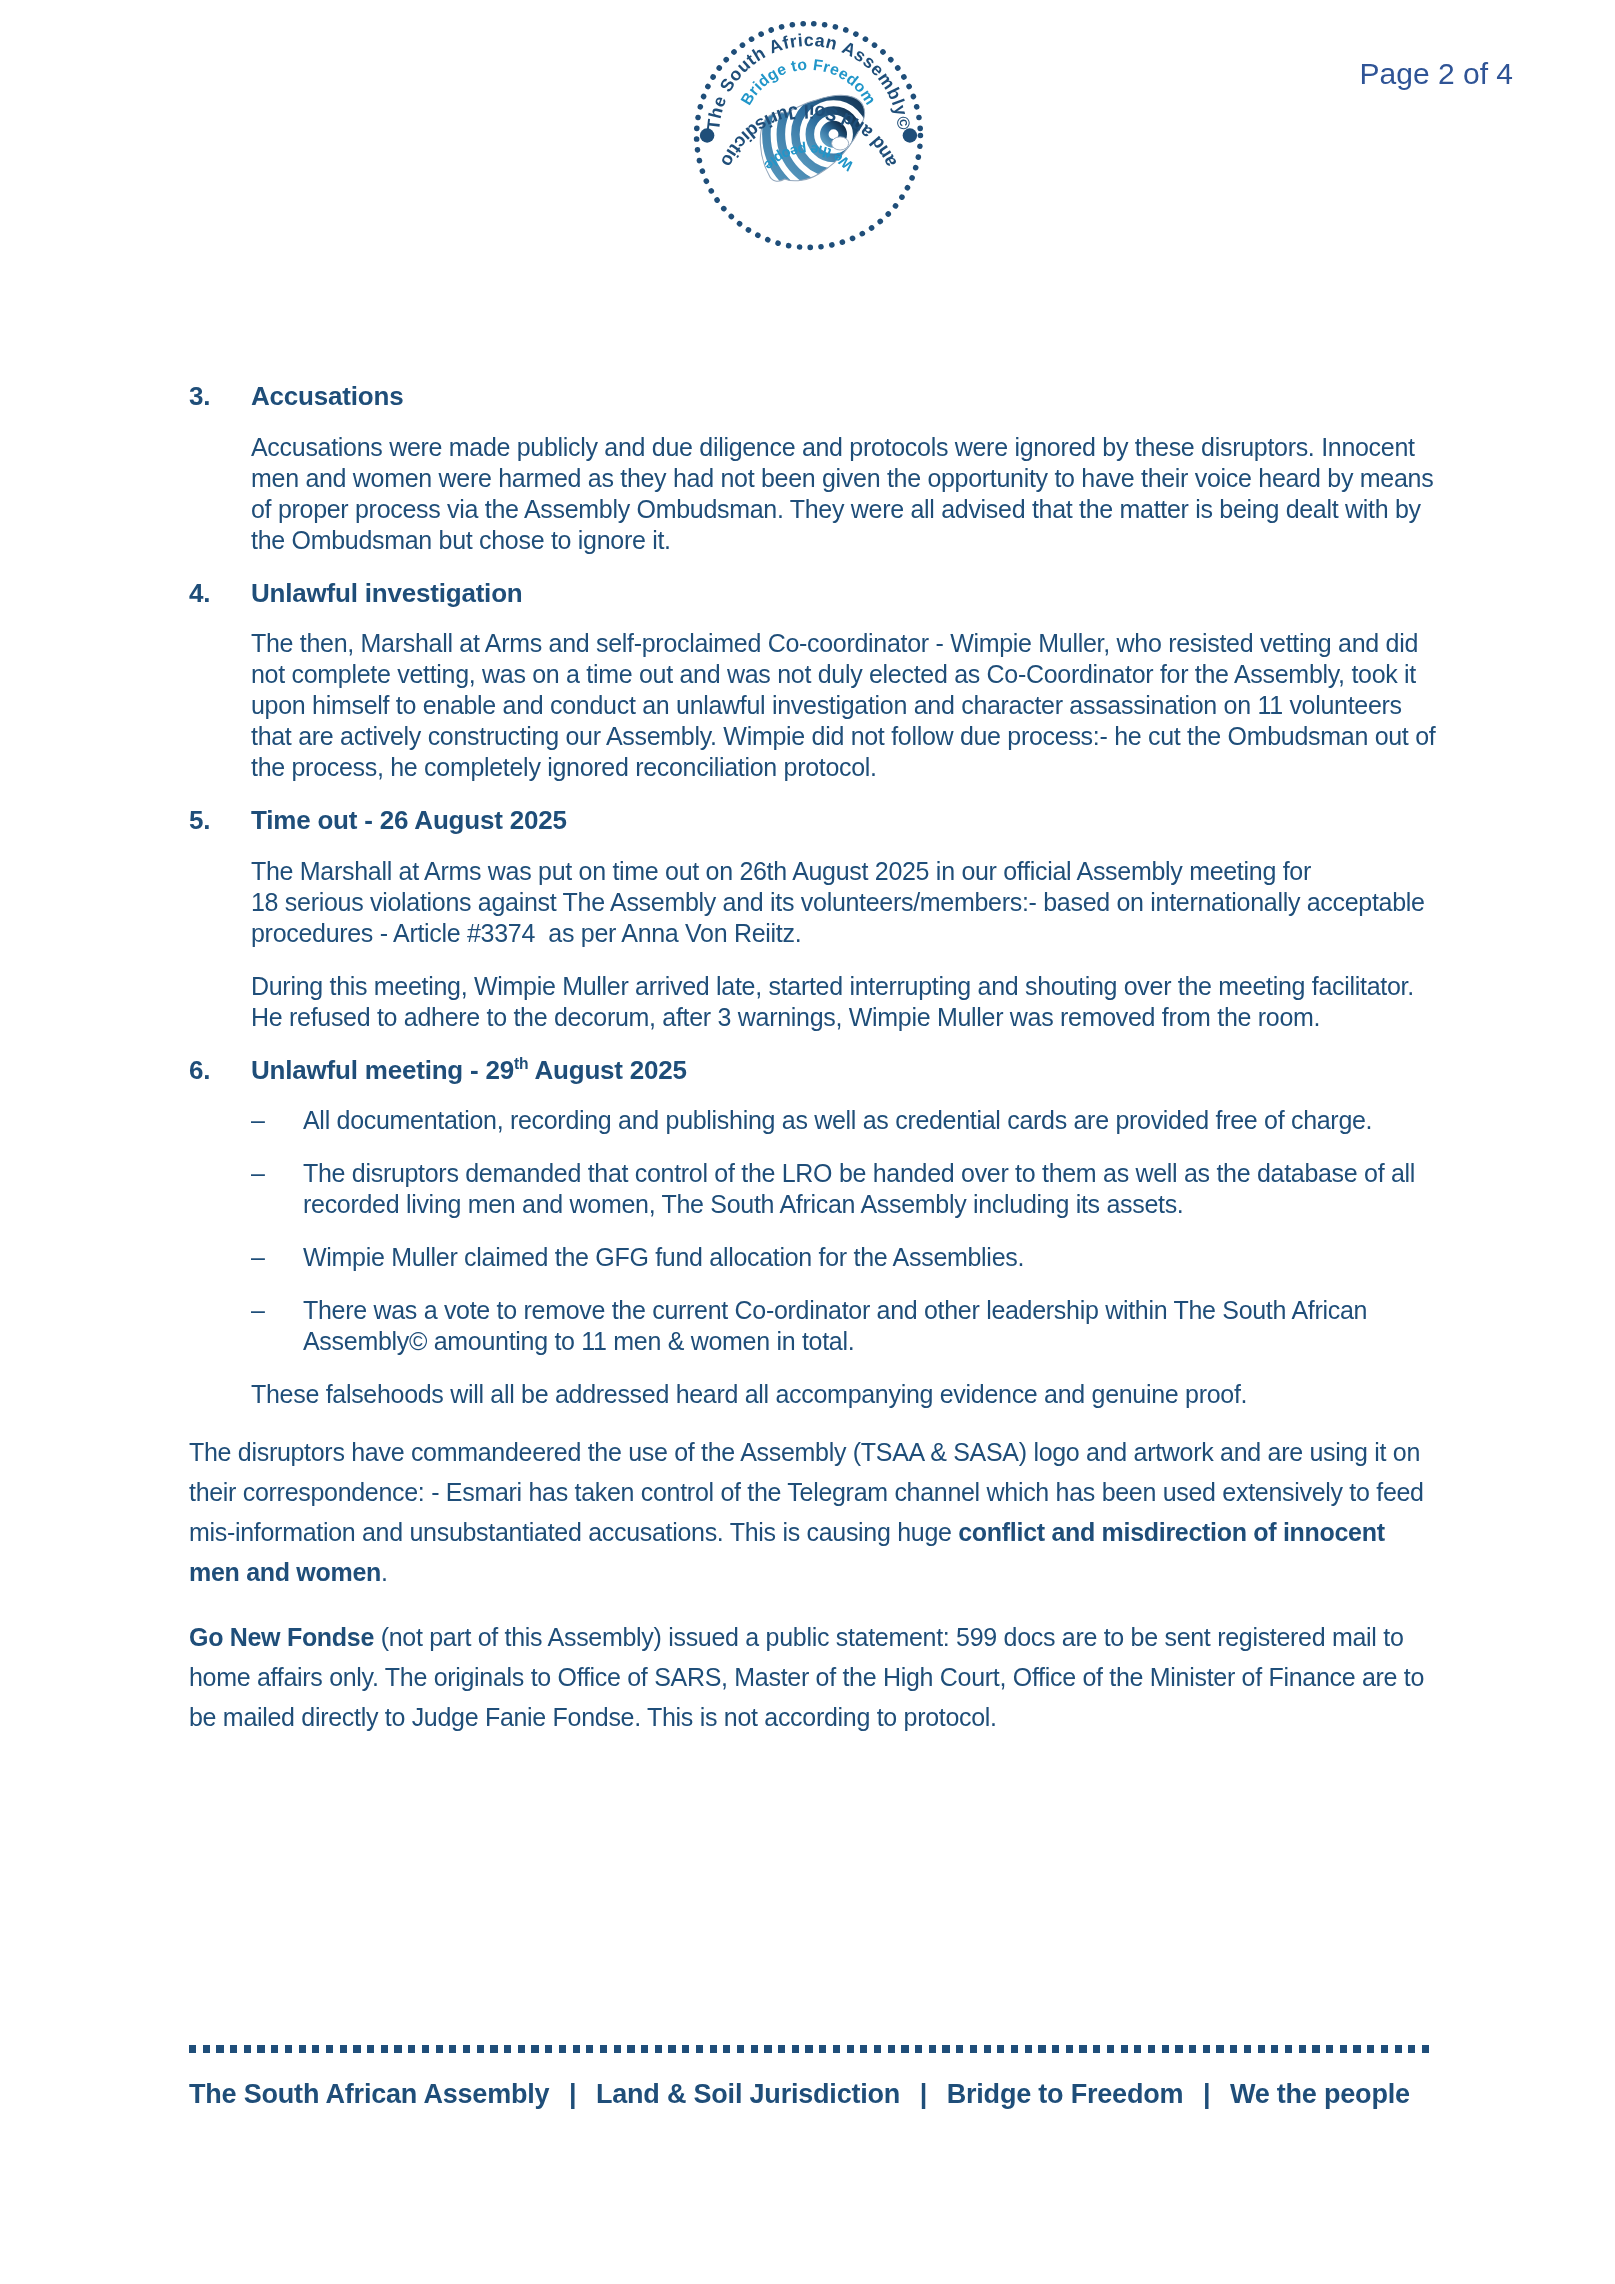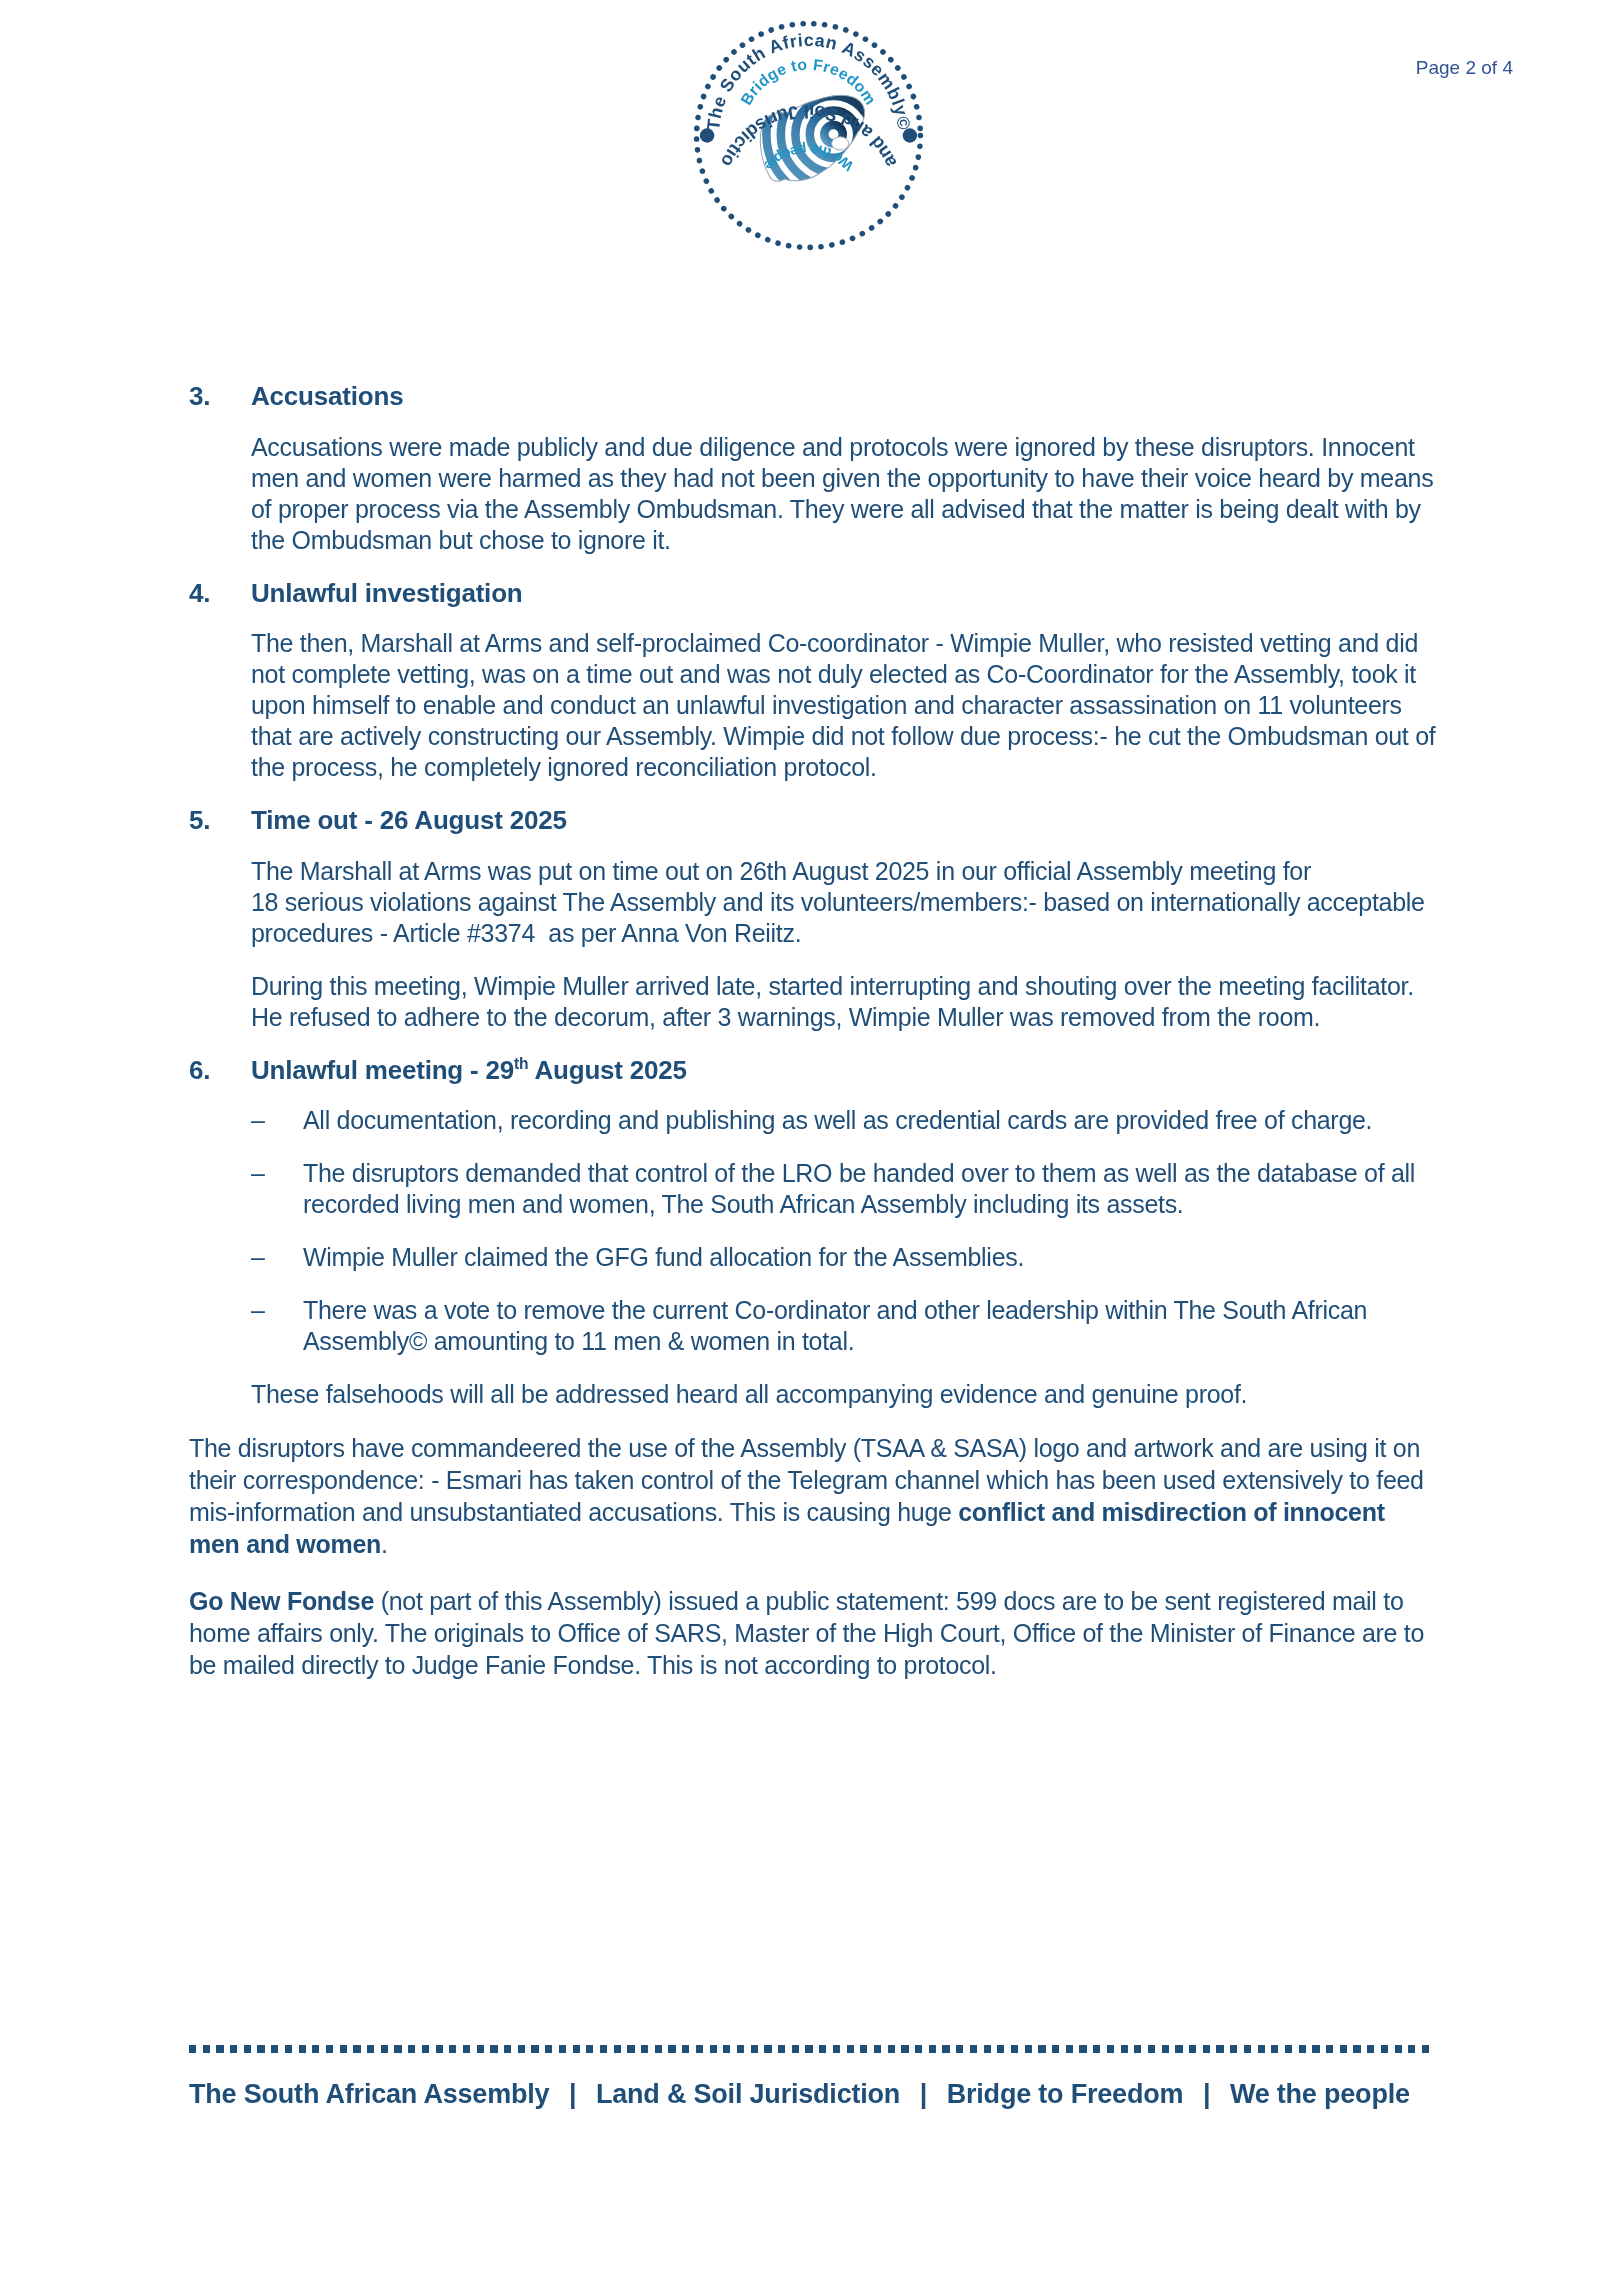--- a/index.html
+++ b/index.html
@@ -6,21 +6,21 @@
   html,body { background:#ffffff; }
   body {
     width:1616px; height:2284px;
     position:relative;
     font-family:"Liberation Sans", sans-serif;
     color:#1F4E79;
     overflow:hidden;
   }
   .page-number {
     position:absolute; top:57px; right:103px;
-    font-size:19px; color:#2F5496; letter-spacing:0;
+    font-size:30px; color:#2F5496; letter-spacing:0;
   }
   .logo-wrap {
     position:absolute; left:690px; top:17px;
     width:237px; height:237px;
   }
   .content {
     position:absolute; left:189px; top:381px; width:1248px;
   }
   .section { margin-bottom:6.5px; }
   .sec-head {
@@ -36,21 +36,21 @@
   sup { font-size:60%; vertical-align:super; }
   .bullet {
     display:flex; font-size:25px; line-height:31px;
     letter-spacing:-0.3px; margin-bottom:22px;
   }
   .bullet .dash { width:52px; flex:none; }
   .events-heading {
     font-size:29px; font-weight:bold; letter-spacing:-0.2px;
     margin-top:42px; margin-bottom:26px;
   }
-  .events p.doc { margin-bottom:25px; line-height:32px; }
+  .events p.doc { margin-bottom:25px; line-height:40px; }
   .b { font-weight:bold; }
   .dotted-divider {
     position:absolute; left:189px; top:2045px;
     width:1246px; height:7.8px;
     background:repeating-linear-gradient(90deg,#1F4E79 0 7.2px,transparent 7.2px 13.7px);
   }
   .footer-line {
     position:absolute; left:189px; top:2079px; width:1248px;
     font-size:27px; font-weight:bold; letter-spacing:-0.2px;
     white-space:nowrap;

